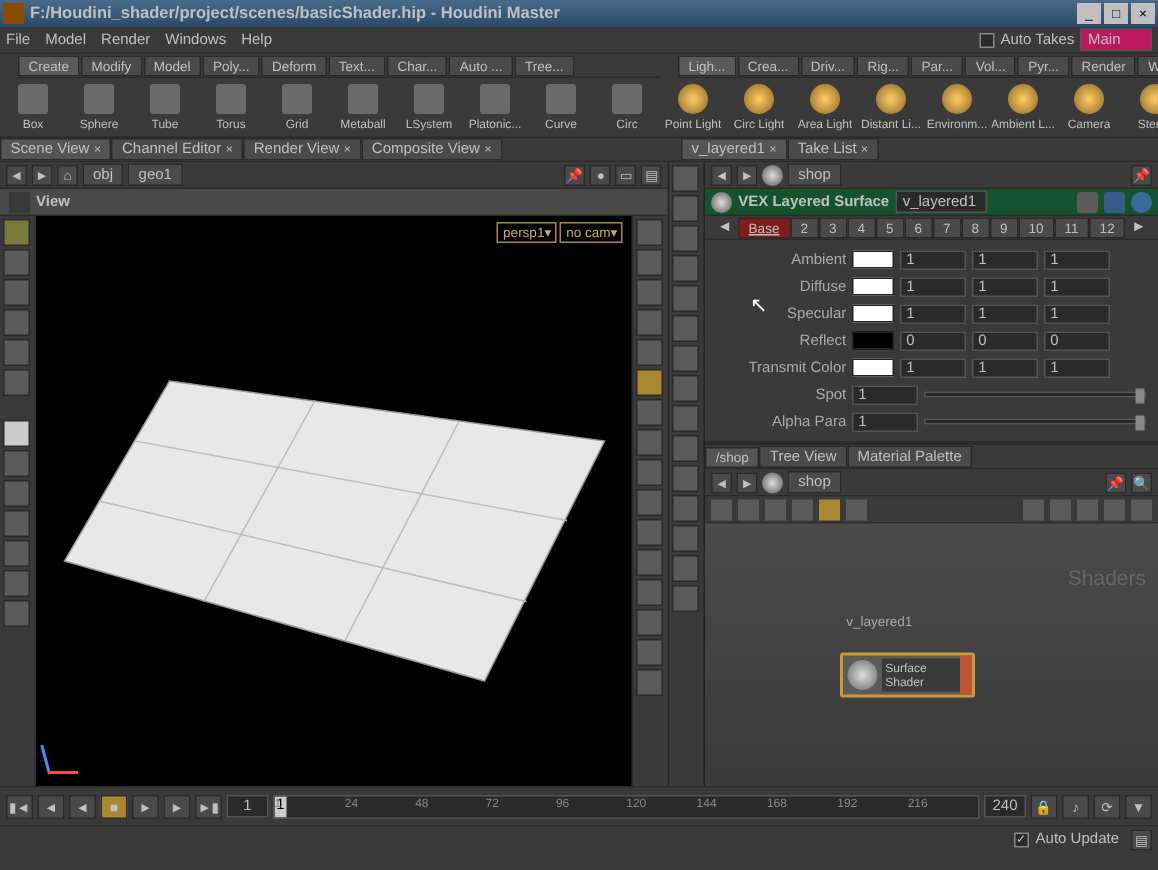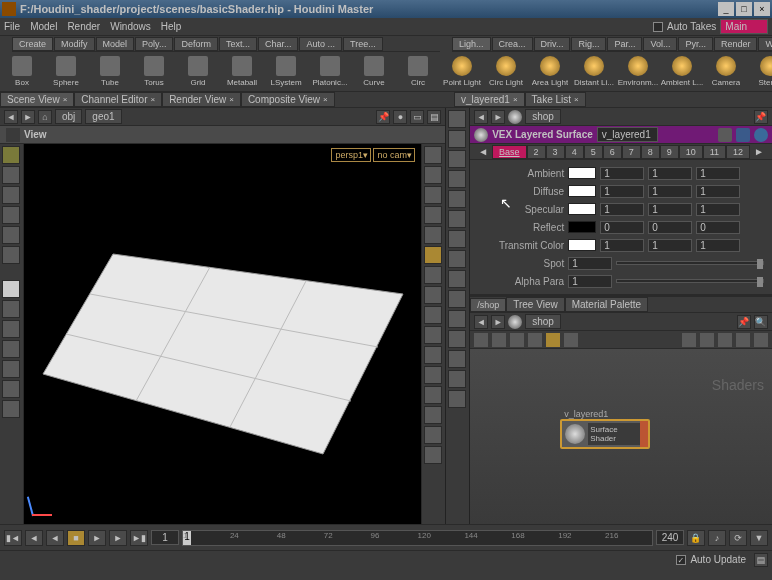--- a/index.html
+++ b/index.html
@@ -40,46 +40,46 @@
 .viewport { flex: 1; background: #000; position: relative; }
 .rtool { width: 24px; background: #3a3a3a; display: flex; flex-direction: column; gap: 2px; padding: 2px; border-left: 1px solid #2a2a2a; }
 .persp { position: absolute; top: 4px; right: 6px; display: flex; gap: 2px; }
 .persp span { border: 1px solid #aa8844; color: #ccaa66; padding: 1px 3px; font-size: 9px; background: rgba(0,0,0,.5); }
 .axis { position: absolute; bottom: 8px; left: 8px; width: 30px; height: 30px; }
 .axis::before { content:""; position:absolute; bottom:0; left:0; width:2px; height:20px; background:#4a8aff; transform-origin:bottom; transform:rotate(-15deg); }
 .axis::after { content:""; position:absolute; bottom:0; left:0; width:20px; height:2px; background:#ff4a4a; }
 .plane { position: absolute; left: 50%; top: 50%; transform: translate(-50%,-50%); }
 .plane svg { display: block; }
 .cursor { position: absolute; left: 500px; top: 195px; font-size: 14px; color: #fff; pointer-events: none; }
-.param-header { background: #701a75; height: 18px; display: flex; align-items: center; gap: 4px; padding: 0 4px; border-bottom: 1px solid #2a2a2a; }
+.param-header { background: #14532d; height: 18px; display: flex; align-items: center; gap: 4px; padding: 0 4px; border-bottom: 1px solid #2a2a2a; }
 .ball { width: 14px; height: 14px; background: radial-gradient(#ddd,#555); border-radius: 50%; }
 .param-name { background: #2a2a2a; border: 1px solid #555; padding: 1px 4px; flex: 1; max-width: 100px; }
 .gear { width: 14px; height: 14px; background: #5a5a5a; cursor: pointer; border-radius: 2px; }
 .layertabs { background: #3a3a3a; height: 16px; display: flex; align-items: center; padding: 0 4px; gap: 0; border-bottom: 1px solid #2a2a2a; }
 .ltab { background: #4a4a4a; border: 1px solid #2a2a2a; padding: 1px 6px; font-size: 9px; cursor: pointer; min-width: 18px; text-align: center; }
-.ltab.active { background: #be185d; text-decoration: underline; }
+.ltab.active { background: #7f1d1d; text-decoration: underline; }
 .arrow { cursor: pointer; padding: 0 4px; }
 .params { background: #3a3a3a; padding: 4px 8px; }
 .prow { display: flex; align-items: center; height: 18px; gap: 4px; }
 .plabel { width: 86px; text-align: right; color: #aaa; }
 .swatch { width: 28px; height: 12px; border: 1px solid #222; }
 .swatch.white { background: #fff; }
 .swatch.black { background: #000; }
 .pval { background: #2a2a2a; border: 1px solid #555; width: 44px; padding: 0 3px; }
 .pslider { flex: 1; height: 4px; background: #2a2a2a; border: 1px solid #555; position: relative; }
 .pslider::after { content:""; position:absolute; right:0; top:-3px; width:6px; height:10px; background:#888; }
 .splitter { height: 3px; background: #2a2a2a; cursor: row-resize; }
 .netpanetabs { background: #3a3a3a; height: 16px; display: flex; align-items: flex-end; border-bottom: 1px solid #2a2a2a; }
 .nettoolbar { background: #3a3a3a; height: 18px; display: flex; align-items: center; gap: 4px; padding: 0 4px; border-bottom: 1px solid #2a2a2a; }
 .netbtn { width: 14px; height: 14px; background: #5a5a5a; cursor: pointer; }
 .network { flex: 1; background: linear-gradient(#4a4a4a,#3a3a3a); position: relative; }
 .shaders-text { position: absolute; right: 8px; top: 28px; font-size: 14px; color: #666; }
 .node { position: absolute; left: 90px; top: 60px; }
 .node-label { font-size: 9px; color: #aaa; padding-left: 4px; }
-.node-body { width: 90px; height: 30px; border: 2px solid #cc9933; background: #5a5a5a; display: flex; align-items: center; border-radius: 2px; }
+.node-body { width: 90px; height: 30px; border: 2px solid #cc9933; background: #5a5a5a; display: flex; align-items: center; border-radius: 2px; margin-top: 16px; }
 .node-icon { width: 20px; height: 20px; background: radial-gradient(#ddd,#666); border-radius: 50%; margin: 0 3px; }
 .node-text { flex: 1; background: #3a3a3a; font-size: 8px; padding: 2px; }
 .node-flag { width: 8px; height: 100%; background: #bb5533; }
 .timeline { background: #3a3a3a; height: 26px; display: flex; align-items: center; padding: 0 4px; gap: 3px; border-top: 1px solid #2a2a2a; }
 .playbtn { width: 18px; height: 16px; background: #4a4a4a; border: 1px solid #2a2a2a; cursor: pointer; display: flex; align-items: center; justify-content: center; font-size: 9px; }
 .frameinput { background: #2a2a2a; border: 1px solid #555; width: 28px; padding: 1px 3px; text-align: center; }
 .tlruler { flex: 1; height: 16px; background: #2a2a2a; border: 1px solid #555; position: relative; overflow: hidden; }
 .tlruler .tick { position: absolute; top: 0; font-size: 8px; color: #888; }
 .statusbar { background: #3a3a3a; height: 18px; display: flex; align-items: center; padding: 0 4px; border-top: 1px solid #2a2a2a; }
 .statusbar .spacer { flex: 1; }

